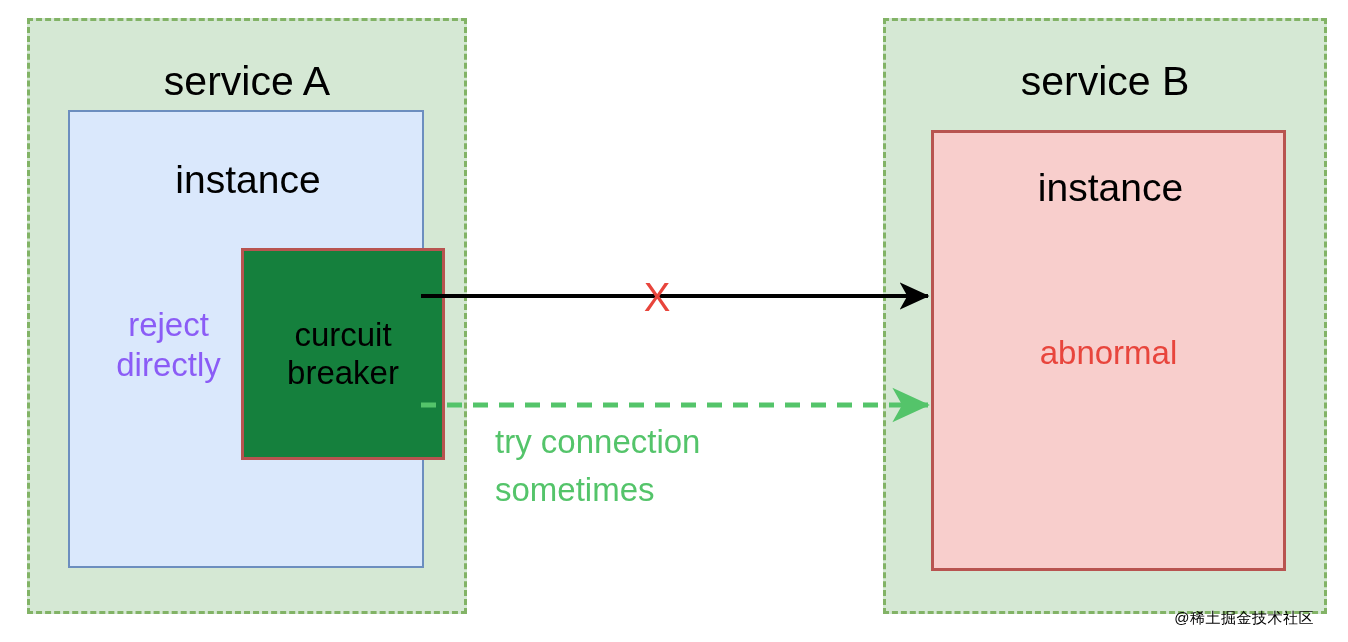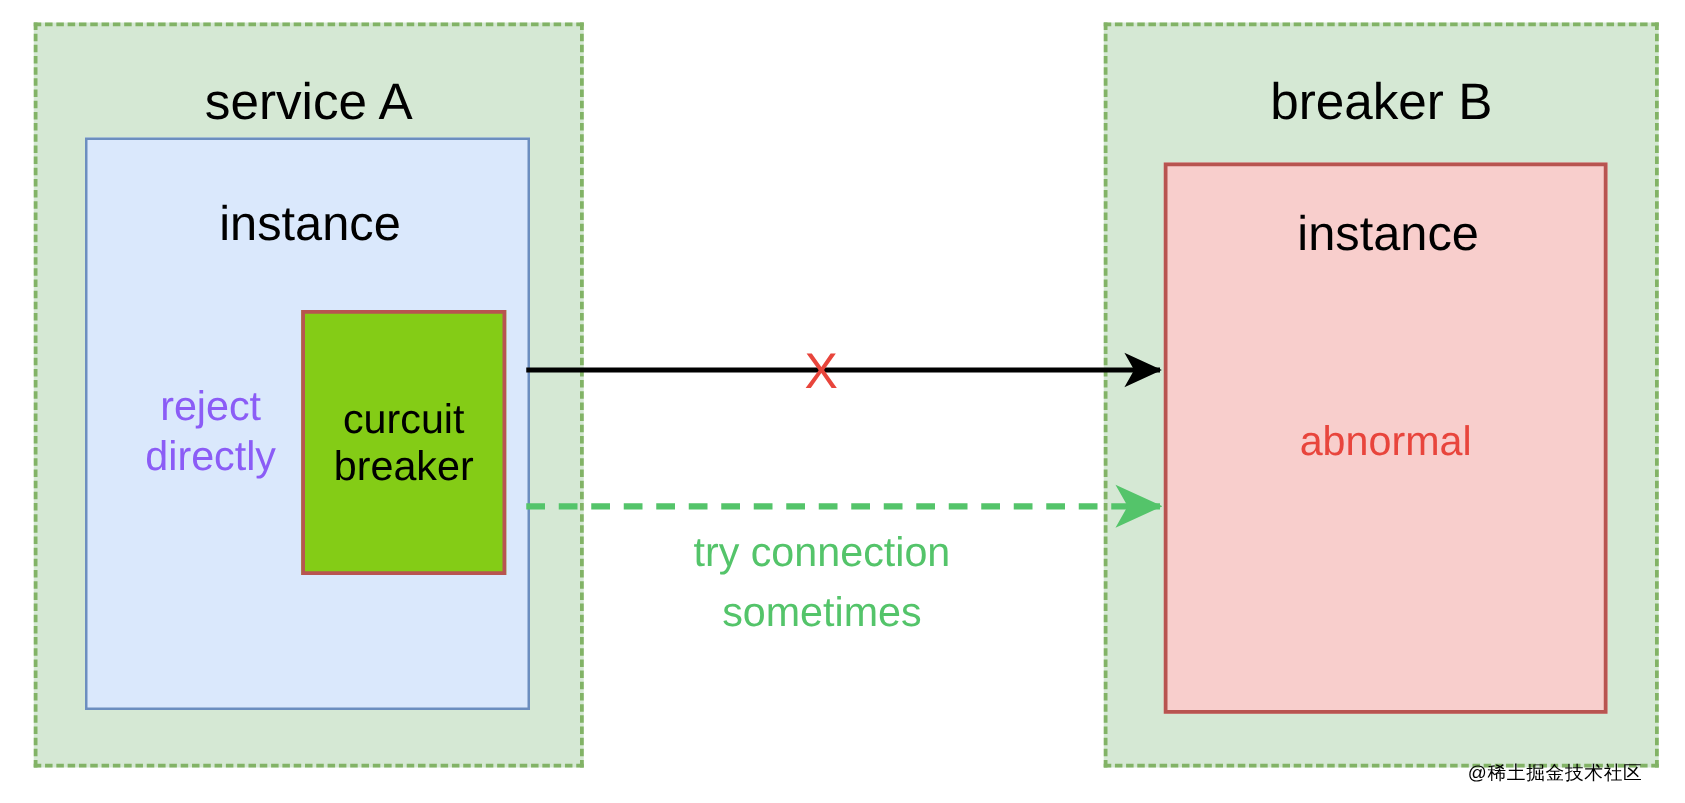--- a/index.html
+++ b/index.html
@@ -66,22 +66,22 @@
     line-height: 1;
     color: #000000;
     white-space: nowrap;
   }
   #instance-a-title { top: 48px; }
   #instance-b-title { top: 35px; }
 
   
   #breaker-box {
     position: absolute;
-    left: 241px; top: 248px; width: 164px; height: 212px;
-    background: #84cc16;
+    left: 241px; top: 248px; width: 204px; height: 212px;
+    background: #15803d;
     border: 3px solid #b85450;
     box-sizing: border-box;
     display: flex;
     align-items: center;
     justify-content: center;
   }
   #breaker-label {
     font-size: 33px;
     line-height: 1.15;
     color: #000000;
@@ -121,21 +121,20 @@
     font-size: 33px;
     line-height: 1.45;
     color: #e8453c;
     white-space: pre-line;
   }
   #try-connection-label {
     position: absolute;
     left: 495px;
     top: 418px;
     width: 325px;
-    text-align: center;
     font-size: 33px;
     line-height: 1.45;
     color: #58c濃;
     color: #54c46a;
     white-space: pre-line;
   }
 
   
   #connectors {
     position: absolute;
@@ -184,21 +183,21 @@
 
   <div id="reject-label">reject
 directly</div>
 
   <div id="breaker-box">
     <div id="breaker-label">curcuit
 breaker</div>
   </div>
 
   <div class="service-box" id="service-b-box">
-    <div class="service-title" id="service-b-title">breaker B</div>
+    <div class="service-title" id="service-b-title">service B</div>
   </div>
 
   <div class="instance-box" id="instance-b-box">
     <div class="instance-title" id="instance-b-title">instance</div>
   </div>
 
   <div id="abnormal-label">abnormal</div>
 
   <svg id="connectors" viewBox="0 0 1348 642">
     <defs>

